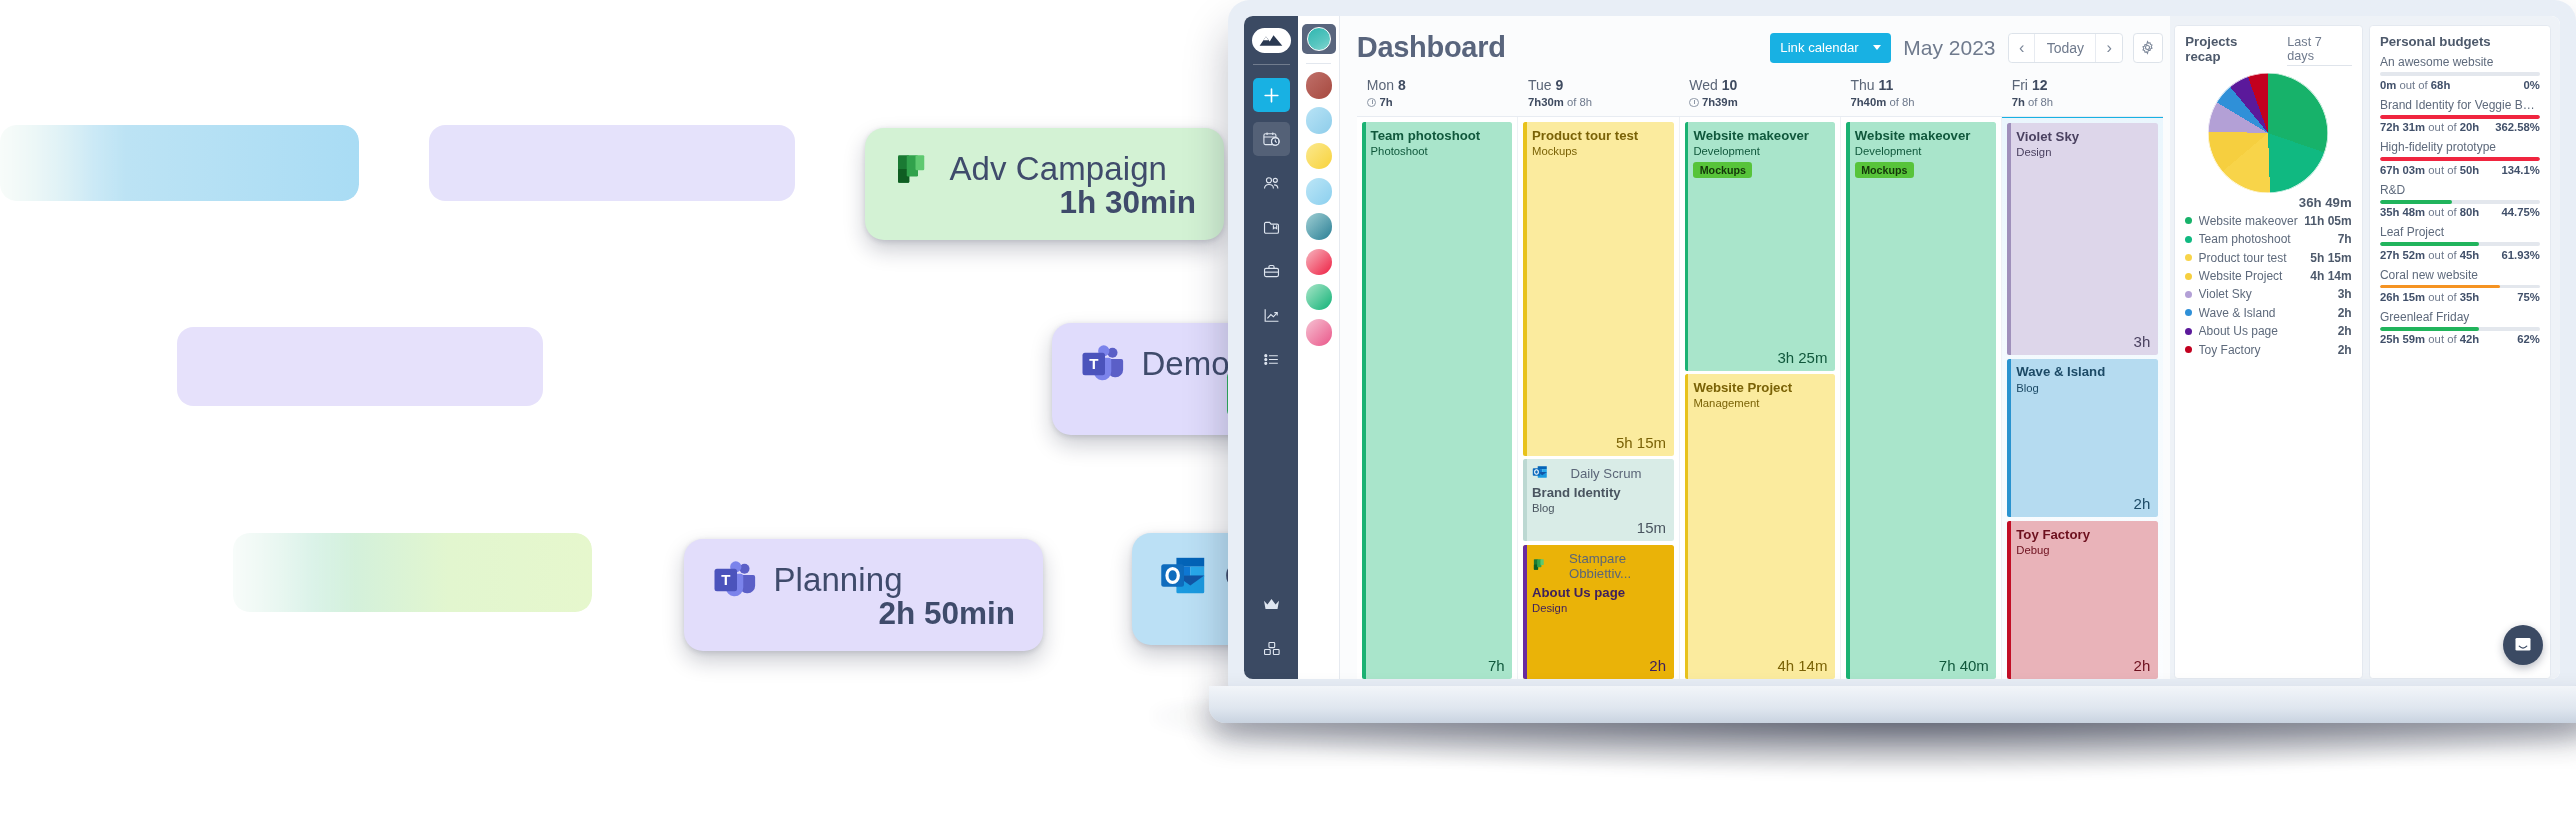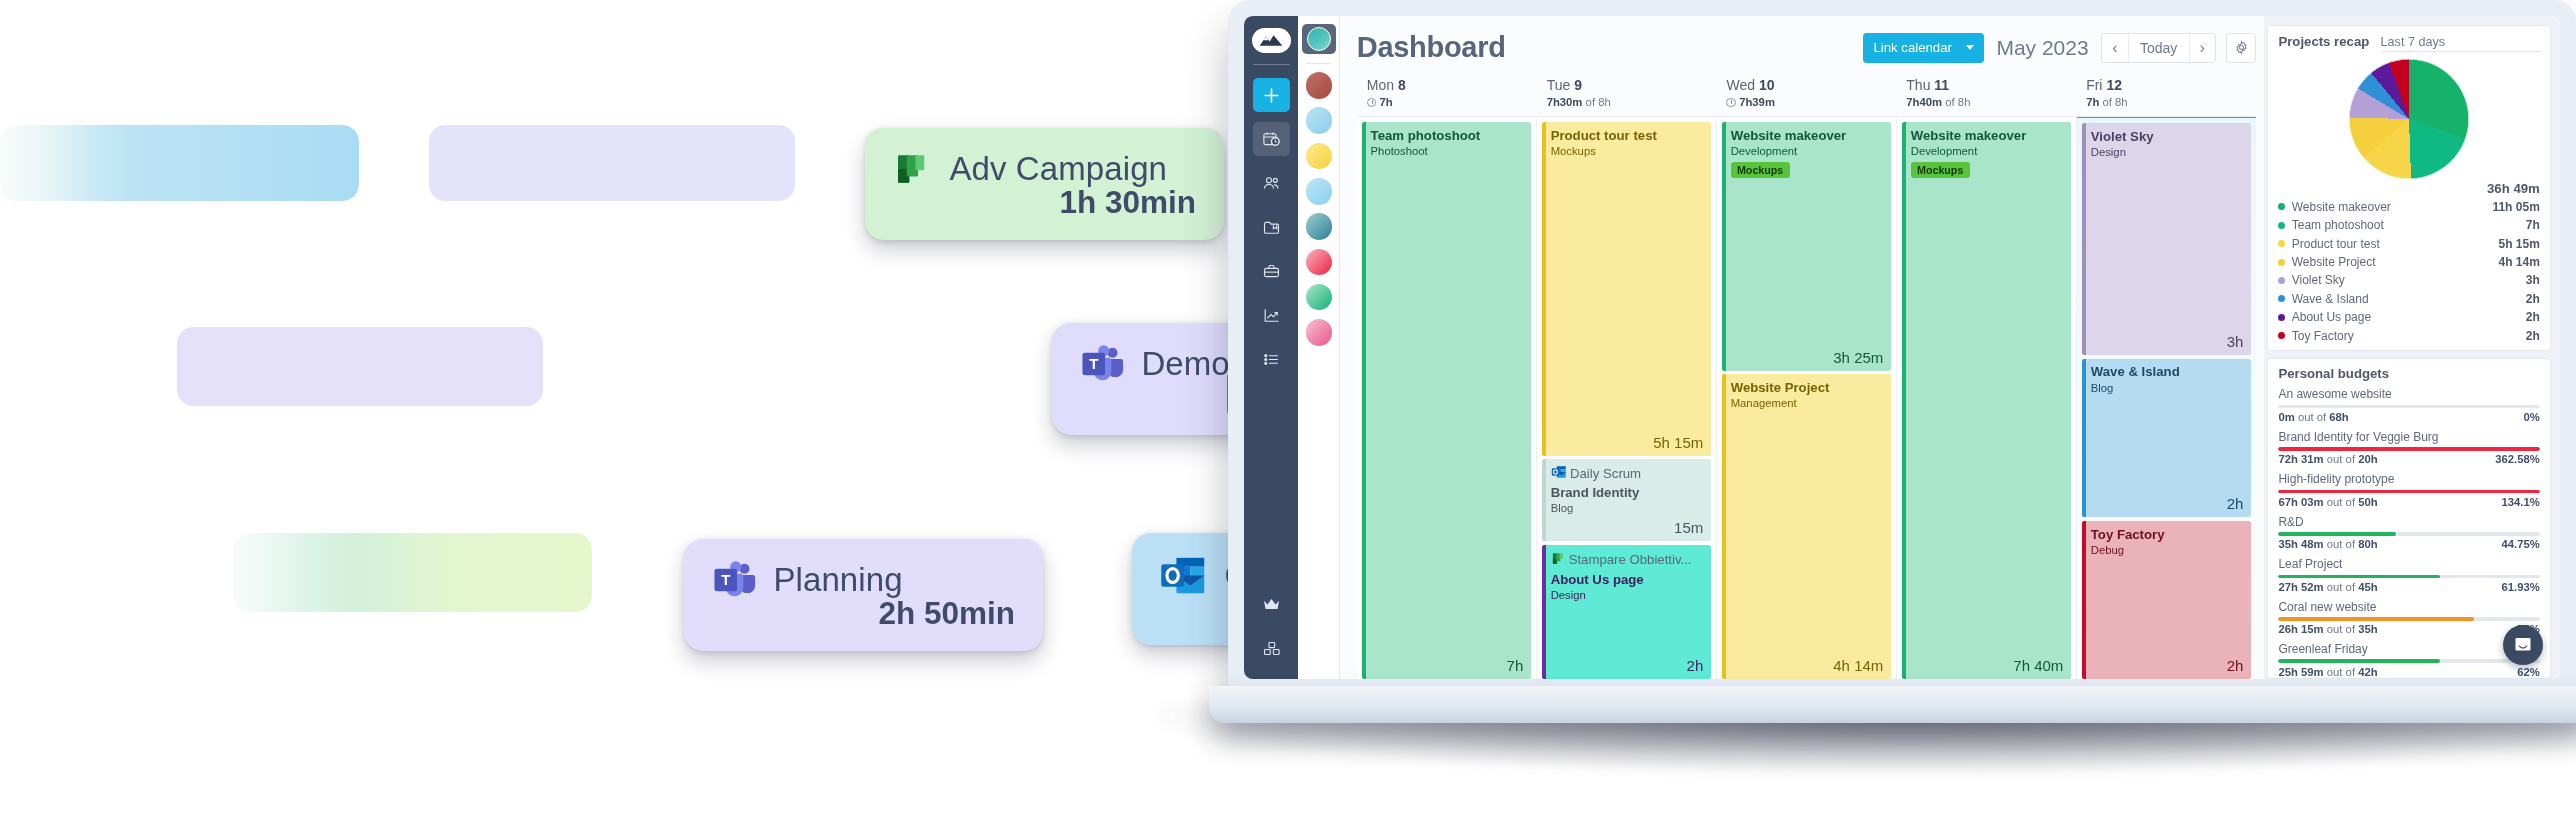--- a/index.html
+++ b/index.html
@@ -149,35 +149,35 @@
 
   .ev { position:relative; border-radius:2.5px; padding: 5.7px 7.6px 5.7px 8.8px; overflow:hidden; }
   .ev:before { content:""; position:absolute; left:0; top:0; bottom:0; width:3.8px; }
   .ev-title { font-size: 13.2px; font-weight:700; line-height:1.15; }
   .ev-sub { font-size: 11.3px; line-height:1.25; margin-top:1px; }
   .ev-dur { position:absolute; right:7.6px; bottom:5px; font-size:15px; font-weight:400; }
   .ev-tag {
     display:inline-block; margin-top:4.4px; background:#57c43a; color:#14360a;
     border-radius: 3.2px; padding: 1.9px 6.3px; font-size:10.7px; font-weight:700;
   }
-  .ev-hdr-row { display:flex; align-items:center; gap:3px; }
+  .ev-hdr-row { display:flex; align-items:center; gap:22px; }
   .ev-hdr-row .ev-ms-title { font-size:13.2px; color:#5b6678; font-weight:400; }
 
   
   .ev-green  { background:#a9e5cb; color:#10583c; }  .ev-green:before  { background:#1bb273; }
   .ev-yellow { background:#fbeb9e; color:#7a6206; }  .ev-yellow:before { background:#e8c21c; }
-  .ev-purple { background:#5eead4; color:#3d1f5e; }  .ev-purple:before { background:#6a2ca0; }
+  .ev-purple { background:#eab308; color:#3d1f5e; }  .ev-purple:before { background:#6a2ca0; }
   .ev-lilac  { background:#ddd6ea; color:#4a4160; }  .ev-lilac:before  { background:#9f90bb; }
   .ev-blue   { background:#b5dbf0; color:#1c4a66; }  .ev-blue:before   { background:#2a93cf; }
   .ev-red    { background:#e9b3b9; color:#6d101e; }  .ev-red:before    { background:#c20e26; }
   .ev-mint   { background:#d9ece7; color:#4a5560; }  .ev-mint:before   { background:#bcd8d2; }
 
   
   .side-panel {
-    flex: 0 0 296px; padding: 8.8px 8.8px 0 3.8px; display:flex; flex-direction:column; gap: 6.3px;
+    flex: 0 0 296px; padding: 8.8px 8.8px 0 3.8px; display:flex; flex-direction:row; gap: 6.3px;
     background:#eef2f7; min-height:0;
   }
   .panel-card { background:#fff; border:0.6px solid #e4e9f0; border-radius:3.8px; padding: 7.6px 10px; }
   .panel-head { display:flex; align-items:baseline; gap:11.3px; }
   .panel-title { font-size:13.2px; font-weight:700; color:#4d596b; }
   .panel-select {
     flex:1 1 auto; font-size:12.6px; color:#6f7a8d; border-bottom:0.6px solid #dfe4eb; padding-bottom:2.5px;
   }
   .pie-wrap { display:flex; align-items:flex-end; gap:6.3px; margin: 6.3px 0 2.5px; }
   .pie { width: 120px; height:120px; border-radius:50%; margin: 0 auto; }

